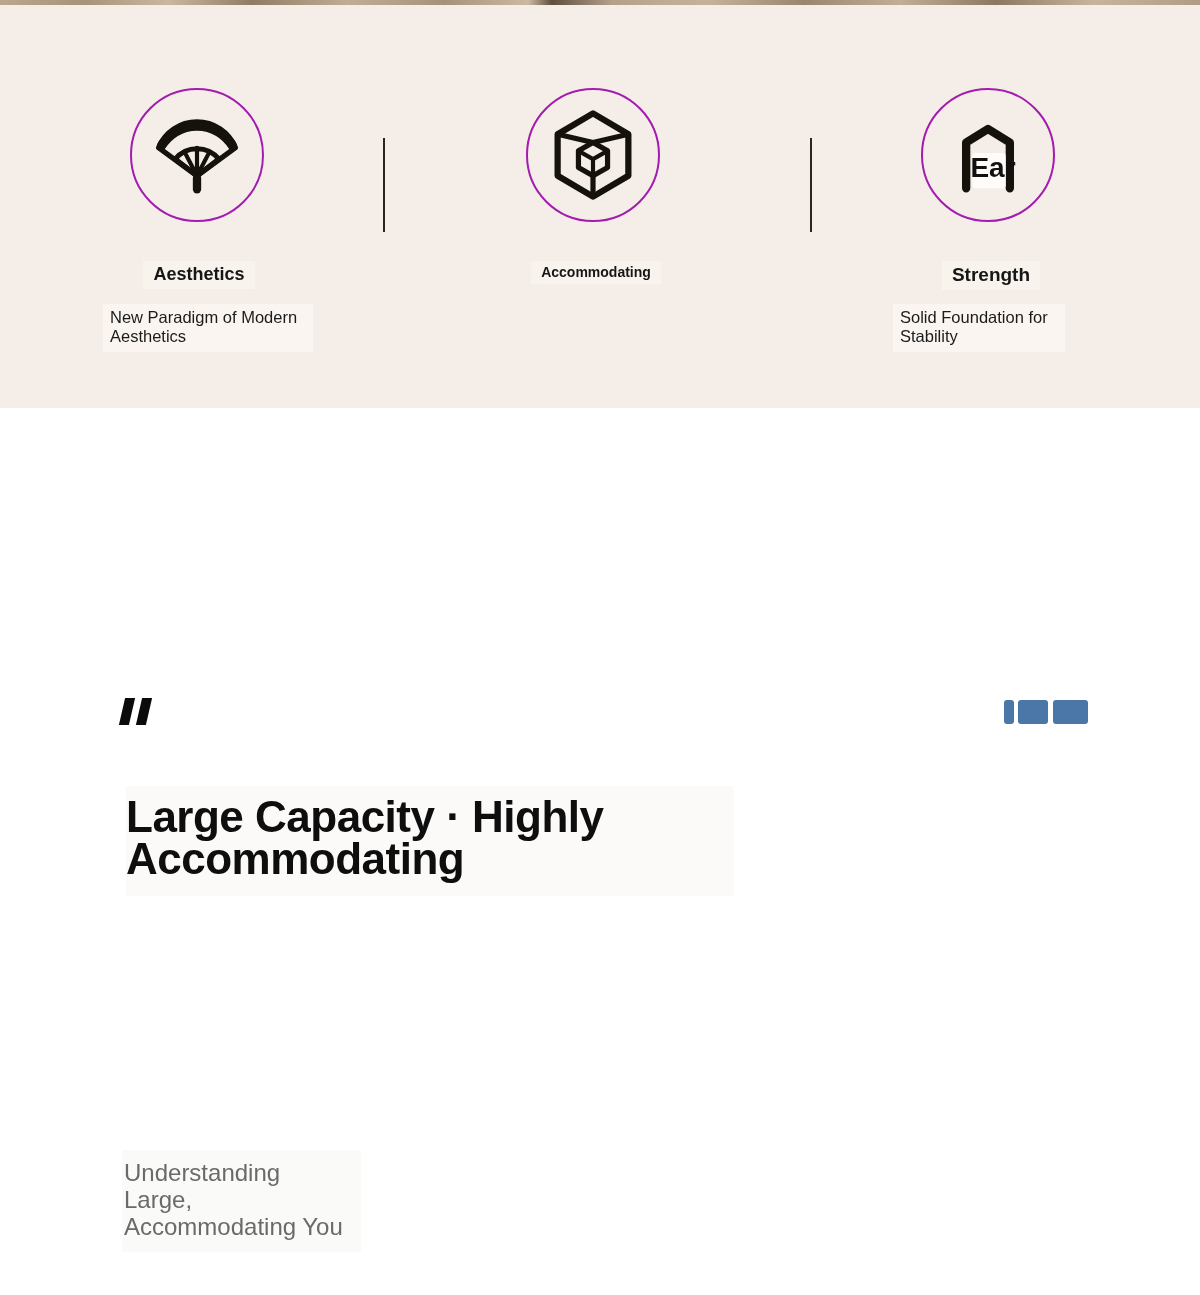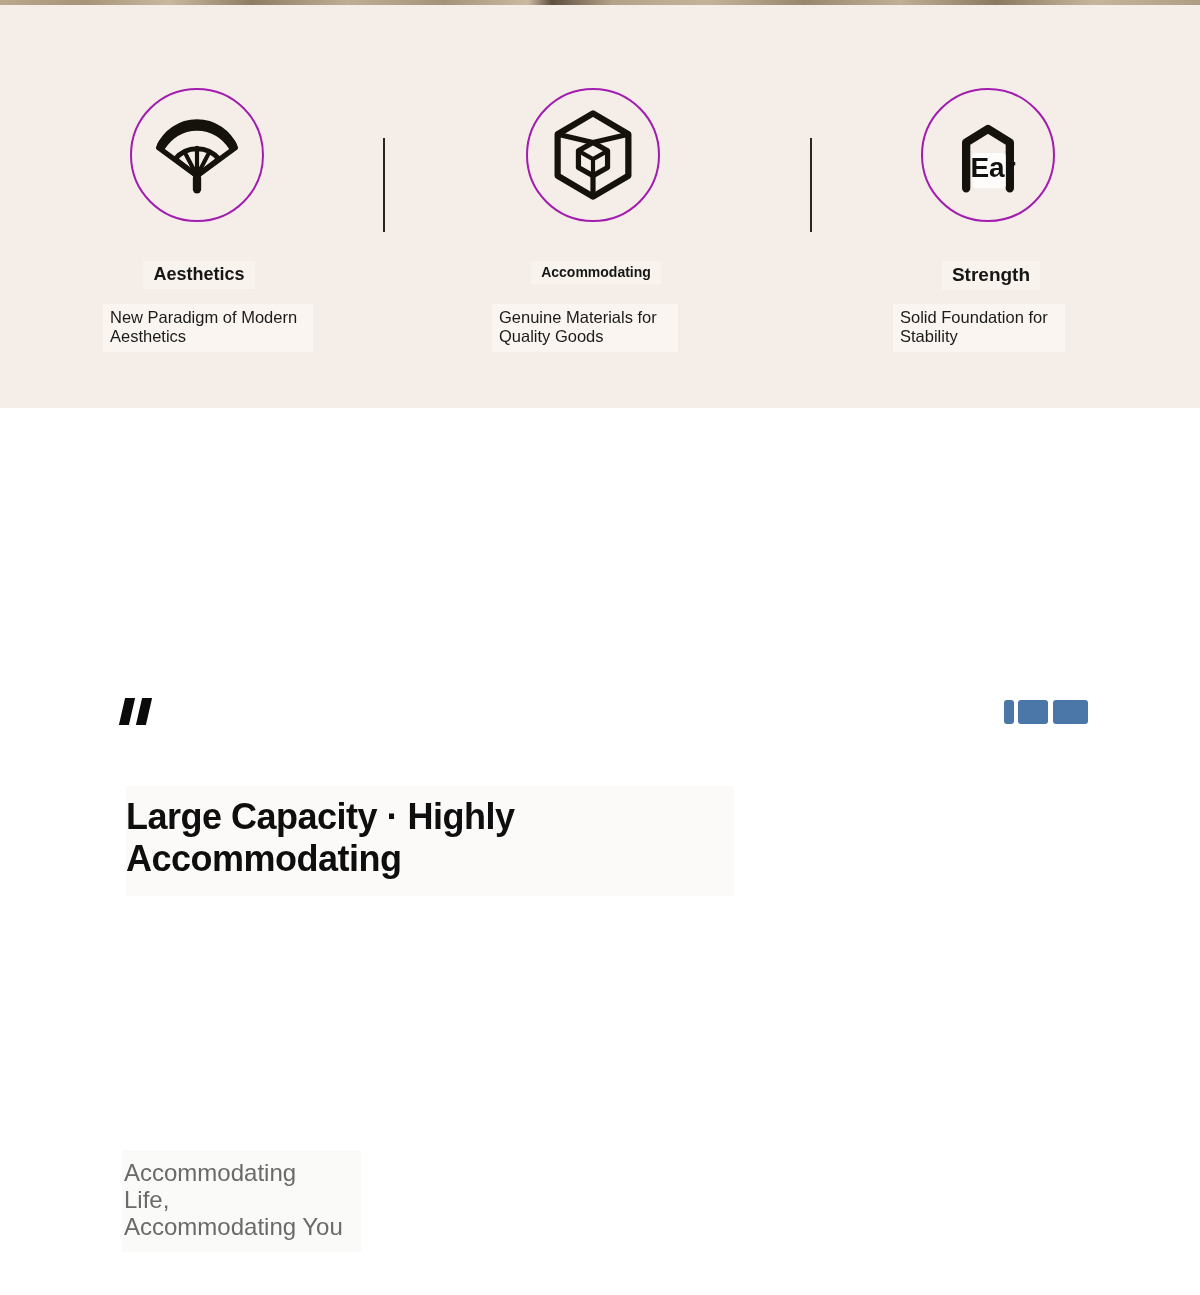--- a/index.html
+++ b/index.html
@@ -29,21 +29,21 @@
 
   
   .quote-mark{position:absolute;left:122px;top:698px;}
   .quote-mark i{display:inline-block;width:10px;height:27px;background:#0b0b0b;transform:skewX(-13deg);margin-right:7px;}
   .pager{position:absolute;top:700px;height:24px;border-radius:3px;background:#4a77a8;cursor:pointer;}
   .pager.p1{left:1004px;width:10px;}
   .pager.p2{left:1018px;width:30px;}
   .pager.p3{left:1053px;width:35px;}
 
   .heading-box{position:absolute;left:126px;top:786px;width:608px;background:#fbfaf8;padding:10px 0 16px;}
-  .heading-box h1{margin:0;width:575px;font-size:36px;line-height:42px;font-weight:bold;
+  .heading-box h1{margin:0;width:575px;font-size:44px;line-height:42px;font-weight:bold;
     color:#0e0e0e;letter-spacing:-0.5px;}
 
   .subheading{position:absolute;left:127px;top:1004px;}
   .subheading span{display:inline-block;background:#fbfbf9;padding:7px 26px 9px 3px;font-size:27px;color:#777777;}
   .subtext{position:absolute;left:125px;top:1054px;}
   .subtext span{display:inline-block;background:#fbfbf9;padding:7px 70px 10px 4px;font-size:25px;color:#707070;}
   .tagline{position:absolute;left:122px;top:1150px;width:222px;background:#fafaf8;padding:9px 15px 12px 2px;
     font-size:24px;line-height:27px;color:#6a6a6a;}
 </style>
 </head>
@@ -75,21 +75,20 @@
       <svg width="104" height="104" viewBox="0 0 100 100" fill="none" stroke="#15120c" stroke-linecap="round" stroke-linejoin="round">
         <path d="M50,10 L84,30 L84,70 L50,90 L16,70 L16,30 Z" stroke-width="6"></path>
         <path d="M50,38 L64,46 L64,62 L50,70 L36,62 L36,46 Z" stroke-width="5"></path>
         <path d="M50,54 L36,46 M50,54 L64,46 M50,54 L50,70" stroke-width="4"></path>
         <path d="M16,30 L50,38 M84,30 L50,38 M50,90 L50,70" stroke-width="5"></path>
       </svg>
     </div>
     <div class="f-title size-sm" style="left:491px;">
       <span>Accommodating</span>
     </div>
-    <div class="f-desc" style="left:492px;width:172px;">Genuine Materials for Quality Goods</div>
 
     <div class="divider" style="left:810px;"></div>
 
     <div class="icon-circle" style="left:921px;">
       <svg width="104" height="104" viewBox="0 0 100 100" fill="none" stroke="#15120c" stroke-linecap="round" stroke-linejoin="round">
         <path d="M29,82 L29,38 L50,25 L71,38 L71,82" stroke-width="8"></path>
         <rect x="35" y="48" width="32" height="34" rx="3" fill="#fdfcfa" stroke="none"></rect>
       </svg>
       <div class="ear-label" style="position:absolute;left:0;top:0;width:140px;height:140px;display:flex;align-items:center;justify-content:center;padding-top:16px;box-sizing:border-box;font-size:28px;color:#111;">Ear</div>
     </div>
@@ -105,17 +104,17 @@
   <div class="pager p2"></div>
   <div class="pager p3"></div>
 
   <div class="heading-box">
     <h1>Large Capacity · Highly Accommodating</h1>
   </div>
 
 
 
   <div class="tagline">
-    <span>Accommodating Life,</span><br>
+    <span>Understanding Large,</span><br>
     <span>Accommodating You</span>
   </div>
 
 </div>
 
 </body></html>

